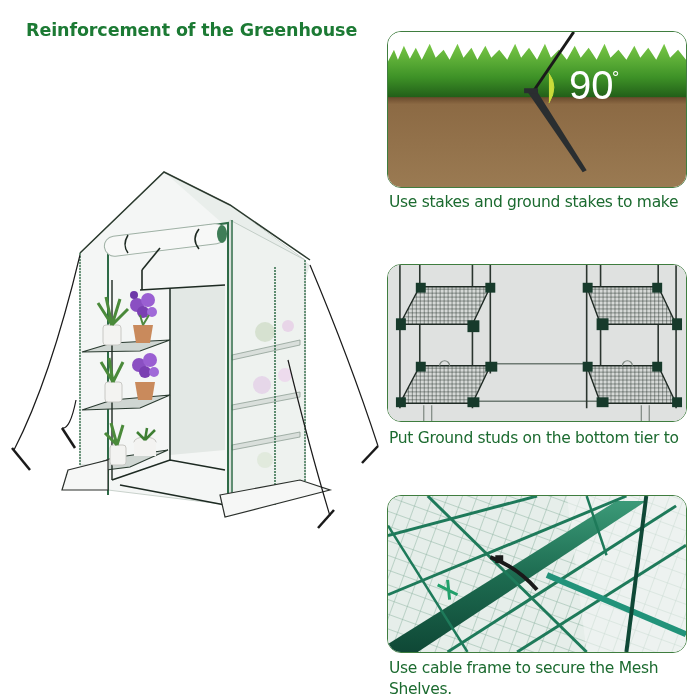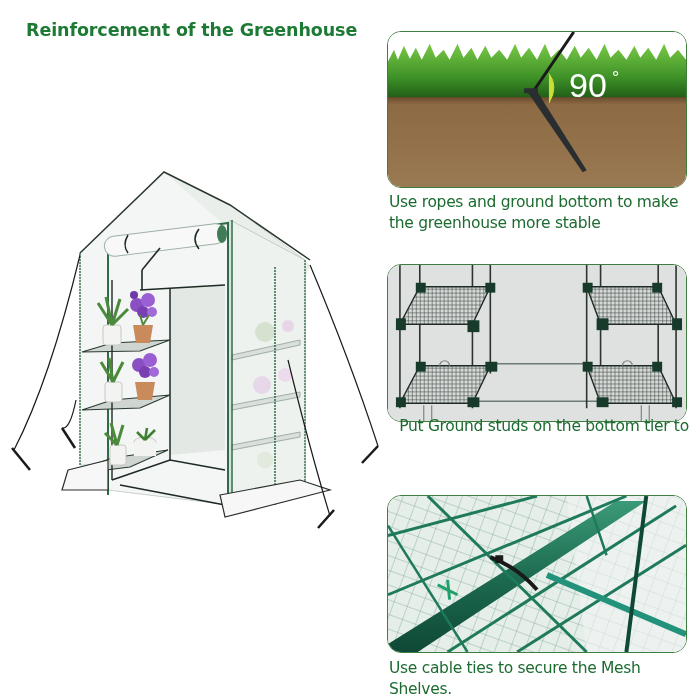--- a/index.html
+++ b/index.html
@@ -24,26 +24,26 @@
     .p2 { top: 264px; height: 158px; }
     .p3 { top: 495px; height: 158px; }
 
     .caption {
       position: absolute; left: 389px; width: 310px;
       font-size: 15.5px; color: #1c6b30; line-height: 21px;
       font-family: "DejaVu Sans", "Liberation Sans", sans-serif;
       letter-spacing: -0.3px;
     }
     .c1 { top: 192px; }
-    .c2 { top: 416px; text-align: center; }
+    .c2 { top: 428px; }
     .c3 { top: 658px; }
 
     .deg-label {
       position: absolute; left: 569px; top: 68px;
-      font-size: 34px; color: #ffffff; font-family: "Liberation Sans", sans-serif;
+      font-size: 40px; color: #ffffff; font-family: "Liberation Sans", sans-serif;
       letter-spacing: 0px; line-height: 34px;
     }
     .deg-sym {
       position: absolute; left: 612px; top: 68px;
       font-size: 18px; color: #ffffff; font-family: "Liberation Sans", sans-serif;
     }
   </style>
 </head>
 <body>
 
@@ -160,22 +160,21 @@
     <polygon points="140,60 150,60 200,140 196,142" fill="#2a2e30"></polygon>
     <rect x="137" y="57" width="14" height="5" fill="#2a2e30"></rect>
 
     <path d="M162 42 Q172 55 162 72" fill="#c8dc3a" stroke="#c8dc3a" stroke-width="1"></path>
   </svg>
 </div>
 <div class="deg-label">90</div>
 <div class="deg-sym">°</div>
 
 <div class="caption c1">
-  <div>Use ropes and ground bottom to make</div>
-  <div>the greenhouse more stable</div>
+  <div>Use stakes and ground stakes to make</div>
 </div>
 
 <div class="panel p2">
   <svg viewBox="0 0 300 158" preserveAspectRatio="none" xmlns="http://www.w3.org/2000/svg">
     <defs>
       <pattern id="mesh" width="4" height="4" patternUnits="userSpaceOnUse">
         <rect width="4" height="4" fill="#d6d9d7"></rect>
         <path d="M0 0 L4 0 M0 0 L0 4" stroke="#1f2a24" stroke-width="0.9"></path>
       </pattern>
     </defs>
@@ -263,14 +262,14 @@
     <line x1="260" y1="0" x2="240" y2="158" stroke="#0f4836" stroke-width="4"></line>
 
     <path d="M103 62 Q130 72 150 95" fill="none" stroke="#1a1a1a" stroke-width="4"></path>
     <rect x="108" y="60" width="8" height="8" fill="#1a1a1a"></rect>
 
     <path d="M50 90 L70 100 M60 85 L62 105" stroke="#22a06b" stroke-width="3"></path>
   </svg>
 </div>
 
 <div class="caption c3">
-  <div>Use cable ties to secure the Mesh Shelves.</div>
+  <div>Use cable frame to secure the Mesh Shelves.</div>
 </div>
 
 </body></html>

